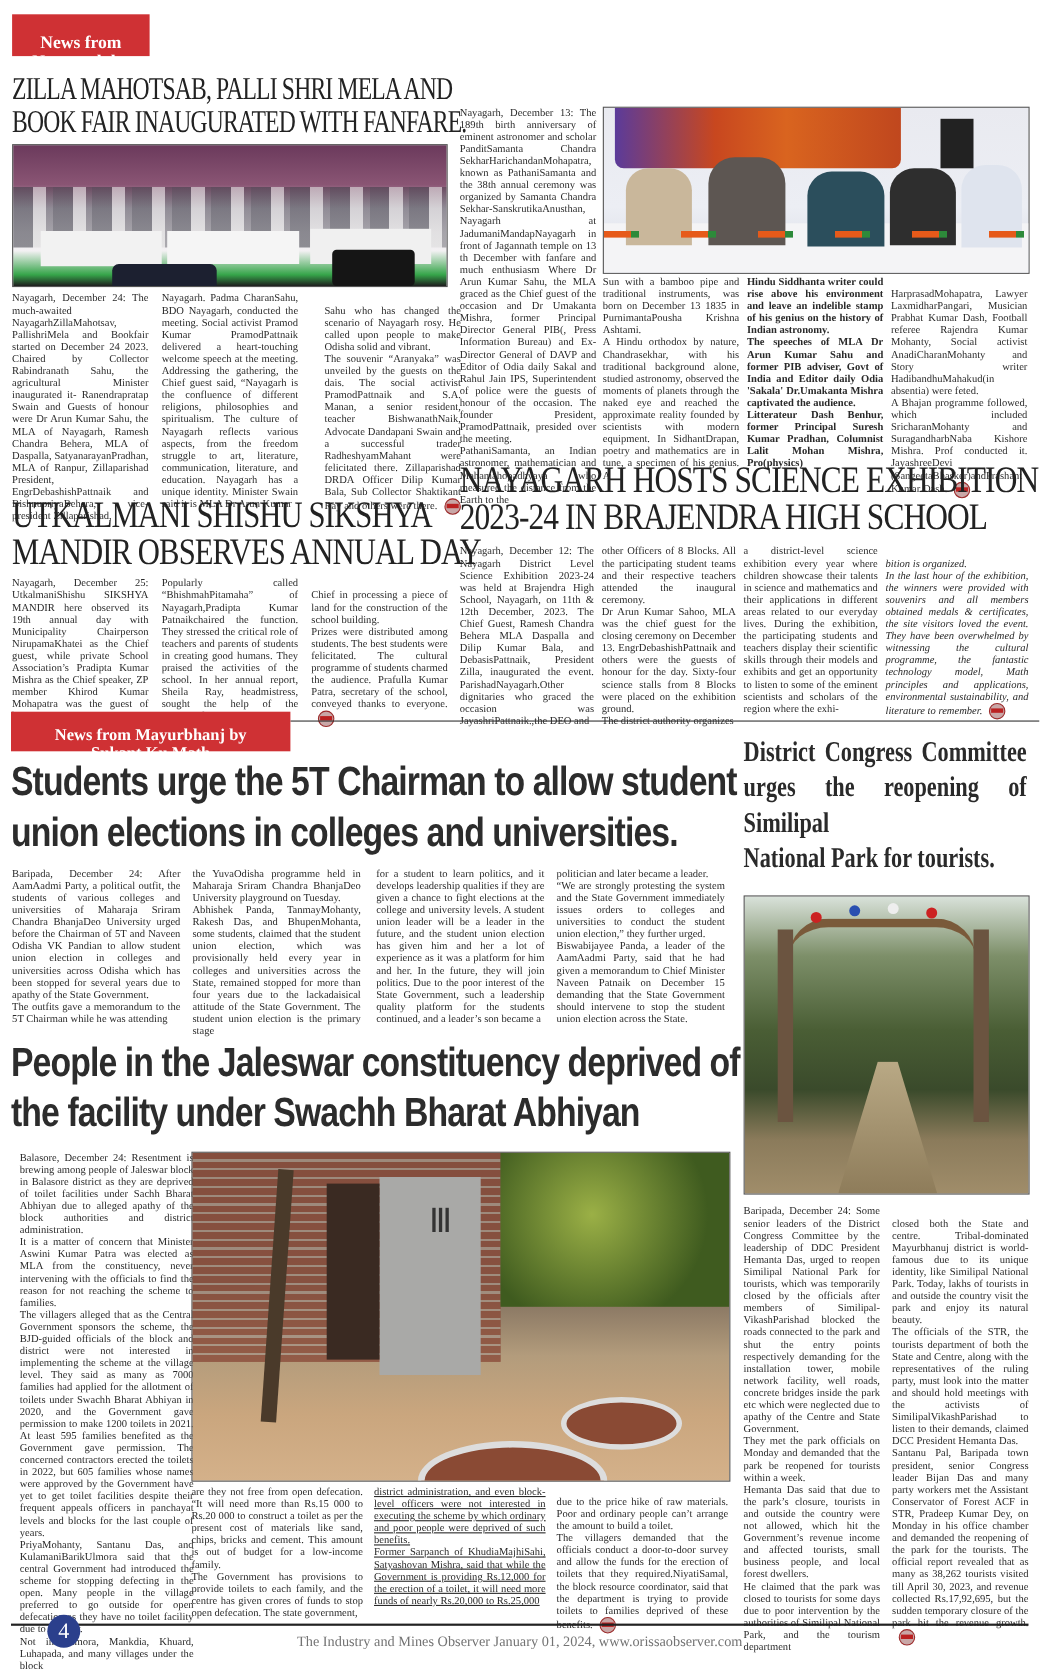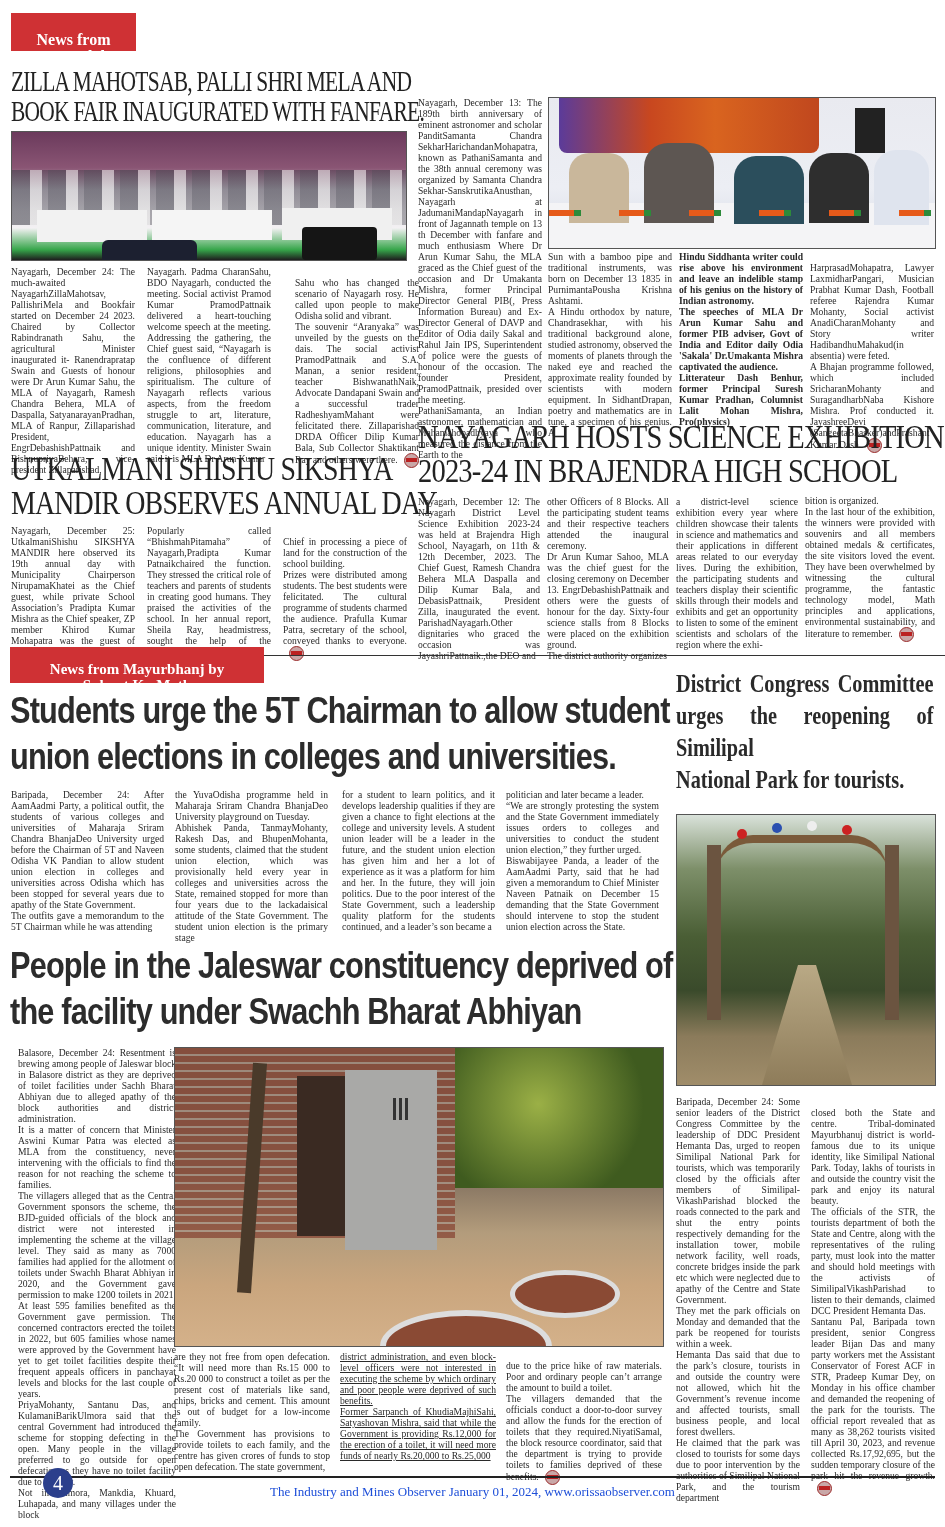--- a/index.html
+++ b/index.html
@@ -87,21 +87,21 @@
 <div class="abs h-cond" style="left:418px;top:420px;font-size:34px;line-height:34px;transform:scaleX(0.84);white-space:nowrap;">
   <div>NAYAGARH HOSTS SCIENCE EXHIBITION</div>
   <div>2023-24 IN BRAJENDRA HIGH SCHOOL</div>
 </div>
 
 <div class="body col" style="left:418px;top:496px;width:122px;">Nayagarh, December 12: The Nayagarh District Level Science Exhibition 2023-24 was held at Brajendra High School, Nayagarh, on 11th &amp; 12th December, 2023. The Chief Guest, Ramesh Chandra Behera MLA Daspalla and Dilip Kumar Bala, and DebasisPattnaik, President Zilla, inaugurated the event. ParishadNayagarh.Other dignitaries who graced the occasion was JayashriPattnaik.,the DEO and</div>
 <div class="body col" style="left:547px;top:496px;width:122px;white-space:pre-line;">other Officers of 8 Blocks. All the participating student teams and their respective teachers attended the inaugural ceremony.
 Dr Arun Kumar Sahoo, MLA was the chief guest for the closing ceremony on December 13. EngrDebashishPattnaik and others were the guests of honour for the day. Sixty-four science stalls from 8 Blocks were placed on the exhibition ground.
  The district authority organizes</div>
 <div class="body col" style="left:676px;top:496px;width:122px;">a district-level science exhibition every year where children showcase their talents in science and mathematics and their applications in different areas related to our everyday lives. During the exhibition, the participating students and teachers display their scientific skills through their models and exhibits and get an opportunity to listen to some of the eminent scientists and scholars of the region where the exhi-</div>
-<div class="body col" style="left:805px;top:484px;width:130px;white-space:pre-line;">
+<div class="body col" style="left:805px;top:496px;width:130px;white-space:pre-line;font-style:italic;">
   <span>bition is organized.
 In the last hour of the exhibition, the winners were provided with souvenirs and all members obtained medals &amp; certificates, the site visitors loved the event. They have been overwhelmed by witnessing the cultural programme, the fantastic technology model, Math principles and applications, environmental sustainability, and literature to remember.</span><span class="logo"></span>
 </div>
 
 <div class="rule" style="left:264px;top:655px;width:681px;height:1px;"></div>
 <div class="abs tag" style="left:10px;top:647px;width:254px;height:36px;padding-top:14px;box-sizing:border-box;font-size:15px;line-height:16px;">
   <div>News from Mayurbhanj by</div>
   <div>Sukant Ku Math</div>
 </div>
 
@@ -174,13 +174,13 @@
 Former Sarpanch of KhudiaMajhiSahi, Satyashovan Mishra, said that while the Government is providing Rs.12,000 for the erection of a toilet, it will need more funds of nearly Rs.20,000 to Rs.25,000</div>
 <div class="body col" style="left:506px;top:1349px;width:156px;white-space:pre-line;">
   <span>due to the price hike of raw materials. Poor and ordinary people can’t arrange the amount to build a toilet.
 The villagers demanded that the officials conduct a door-to-door survey and allow the funds for the erection of toilets that they required.NiyatiSamal, the block resource coordinator, said that the department is trying to provide toilets to families deprived of these benefits.</span><span class="logo"></span>
 </div>
 
 <div class="rule" style="left:10px;top:1476px;width:925px;height:2px;background:#222;"></div>
 <div class="abs" style="left:43px;top:1468px;width:30px;height:30px;border-radius:50%;background:#2b3f8c;color:#fff;font-family:'Liberation Serif',serif;font-size:20px;line-height:30px;text-align:center;">
   <span>4</span>
 </div>
-<div class="abs" style="left:0;top:1484px;width:945px;text-align:center;font-family:'Liberation Serif',serif;font-size:13px;color:#1d4ed8;">The Industry and Mines Observer January 01, 2024, www.orissaobserver.com</div>
+<div class="abs" style="left:0;top:1484px;width:945px;text-align:center;font-family:'Liberation Serif',serif;font-size:13px;color:#737373;">The Industry and Mines Observer January 01, 2024, www.orissaobserver.com</div>
 
 </body></html>

